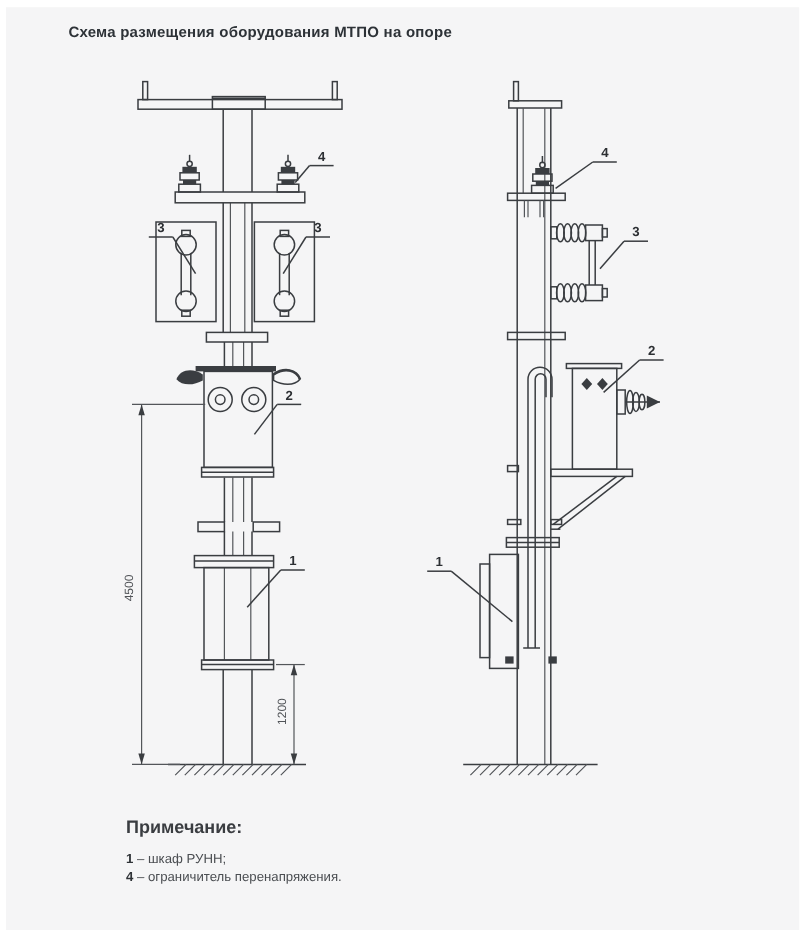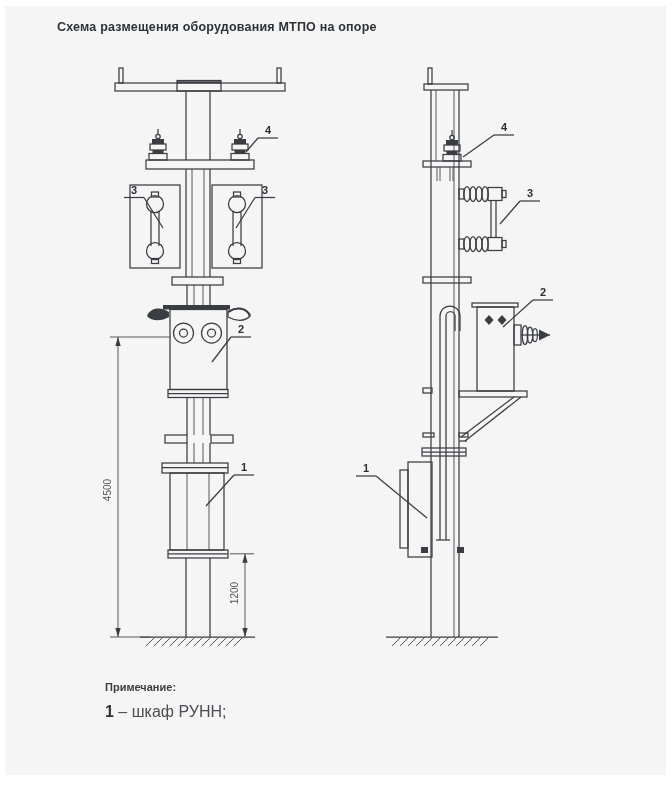--- a/index.html
+++ b/index.html
@@ -8,22 +8,22 @@
   .canvas{position:absolute;left:5px;top:6px;width:661px;height:769px;background:#f5f5f6;}
   .title{position:absolute;left:57px;top:20px;font-size:12.5px;font-weight:bold;color:#2d3237;letter-spacing:.2px;}
   svg{position:absolute;left:0;top:0;}
   .ln{stroke:#3a3d41;fill:none;stroke-width:1.25px;}
   .ln2{stroke:#3a3d41;fill:none;stroke-width:2.2px;}
   .thn{stroke:#53565a;fill:none;stroke-width:1px;}
   .fl{fill:#3a3d41;stroke:none;}
   .co{font:bold 11px "Liberation Sans", sans-serif;fill:#2c2f33;text-anchor:middle;}
   .dim{font:10px "Liberation Sans", sans-serif;fill:#515458;text-anchor:middle;}
   .note{position:absolute;left:105px;top:681px;color:#45484c;}
-  .note-heading{font-size:11px;font-weight:bold;color:#3a3d41;}
-  .note-items{margin-top:11px;font-size:16px;line-height:15px;}
+  .note-heading{font-size:15px;font-weight:bold;color:#3a3d41;}
+  .note-items{margin-top:11px;font-size:11px;line-height:15px;}
   .note-items .num{font-weight:bold;color:#2f3337;}
   .note-items .txt{color:#4b4e52;}
 </style>
 </head>
 <body>
 
 <div class="page">
   <div class="canvas"></div>
   <div class="title">Схема размещения оборудования МТПО на опоре</div>
 
@@ -295,15 +295,16 @@
         <line class="ln" x1="376" y1="476" x2="427" y2="518"></line>
         <text class="co" x="366" y="472">1</text>
       </g>
     </g>
   </svg>
 
   <div class="note">
     <div class="note-heading">Примечание:</div>
     <div class="note-items">
       <div><span class="num">1</span> <span class="txt">– шкаф РУНН;</span></div>
+      <div><span class="num">4</span> <span class="txt">– ограничитель перенапряжения.</span></div>
     </div>
   </div>
 </div>
 
 </body></html>

